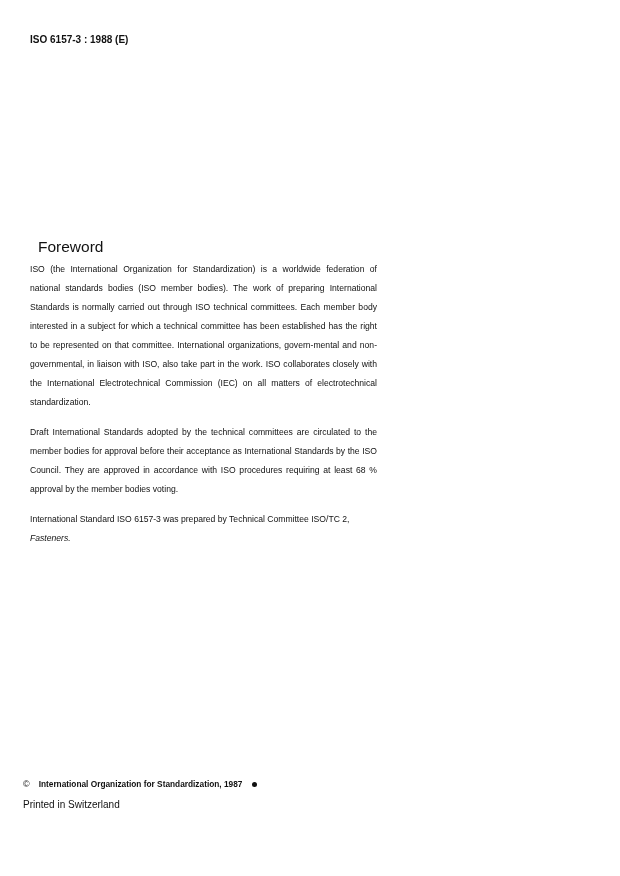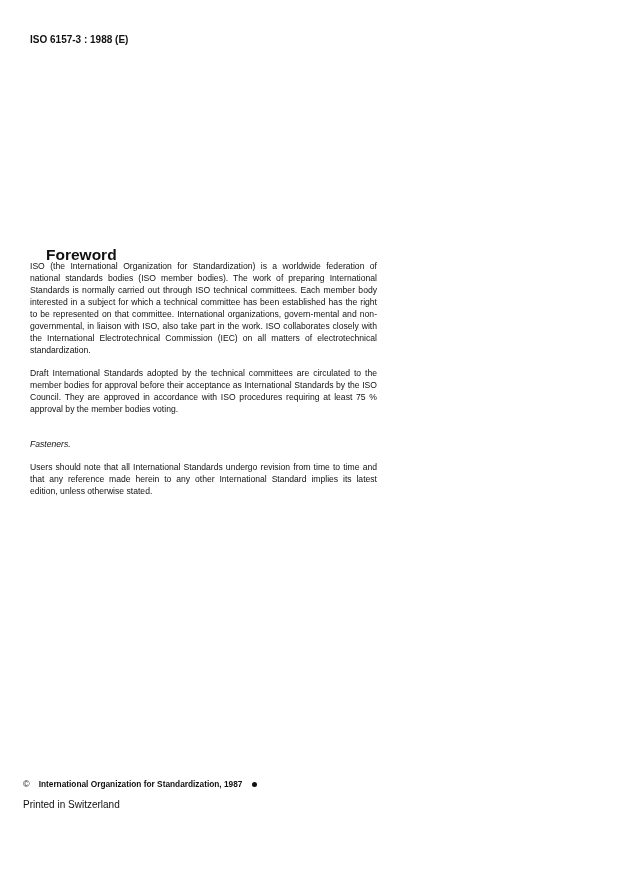--- a/index.html
+++ b/index.html
@@ -1,39 +1,38 @@
 <!DOCTYPE html>
 <html><head>
 <meta charset="utf-8">
 <style>
   html, body { margin: 0; padding: 0; background: #ffffff; }
   body { width: 620px; height: 876px; position: relative; overflow: hidden;
          font-family: "Liberation Sans", "DejaVu Sans", sans-serif; color: #111; }
   .header { position: absolute; left: 30px; top: 34px; font-size: 10px; font-weight: bold; letter-spacing: 0; }
-  .title { position: absolute; left: 30px; top: 230px; font-size: 15.5px; font-weight: bold; margin: 16px; }
-  .body { position: absolute; left: 30px; top: 260px; width: 347px; font-size: 8.6px; line-height: 12px; }
+  .title { position: absolute; left: 30px; top: 230px; font-size: 15.5px; font-weight: normal; margin: 8px; }
+  .body { position: absolute; left: 30px; top: 260px; width: 347px; font-size: 8.6px; line-height: 19px; }
   .body p { margin: 0 0 11px 0; text-align: justify; text-align-last: left; }
   em { }
   .copyright { position: absolute; left: 23px; top: 779px; font-size: 8.3px; font-weight: bold; display: flex; align-items: center; }
   .copyright .copy-sym { font-weight: normal; margin-right: 9px; font-size: 9px; }
   .copyright .bullet { display: inline-block; width: 5px; height: 5px; background: #111; border-radius: 50%; margin-left: 10px; }
   .printed { position: absolute; left: 23px; top: 799px; font-size: 10px; }
 </style>
 </head>
 <body>
 
 <div class="header">ISO 6157-3 : 1988 (E)</div>
 
 <h1 class="title">Foreword</h1>
 
 <div class="body">
   <p>ISO (the International Organization for Standardization) is a worldwide federation of national standards bodies (ISO member bodies). The work of preparing International Standards is normally carried out through ISO technical committees. Each member body interested in a subject for which a technical committee has been established has the right to be represented on that committee. International organizations, govern-mental and non-governmental, in liaison with ISO, also take part in the work. ISO collaborates closely with the International Electrotechnical Commission (IEC) on all matters of electrotechnical standardization.</p>
-  <p>Draft International Standards adopted by the technical committees are circulated to the member bodies for approval before their acceptance as International Standards by the ISO Council. They are approved in accordance with ISO procedures requiring at least 75 % approval by the member bodies voting.</p>
-  <p><br><em>Fasteners.</em></p>
-  <p>Users should note that all International Standards undergo revision from time to time and that any reference made herein to any other International Standard implies its latest edition, unless otherwise stated.</p>
+  <p>Draft International Standards adopted by the technical committees are circulated to the member bodies for approval before their acceptance as International Standards by the ISO Council. They are approved in accordance with ISO procedures requiring at least 68 % approval by the member bodies voting.</p>
+  <p><span>International Standard ISO 6157-3 was prepared by Technical Committee ISO/TC 2,</span><br><em>Fasteners.</em></p>
 </div>
 
 <div class="copyright">
   <span class="copy-sym">©</span>
   <span>International Organization for Standardization, 1987</span>
   <span class="bullet"></span>
 </div>
 
 <div class="printed">Printed in Switzerland</div>
 

